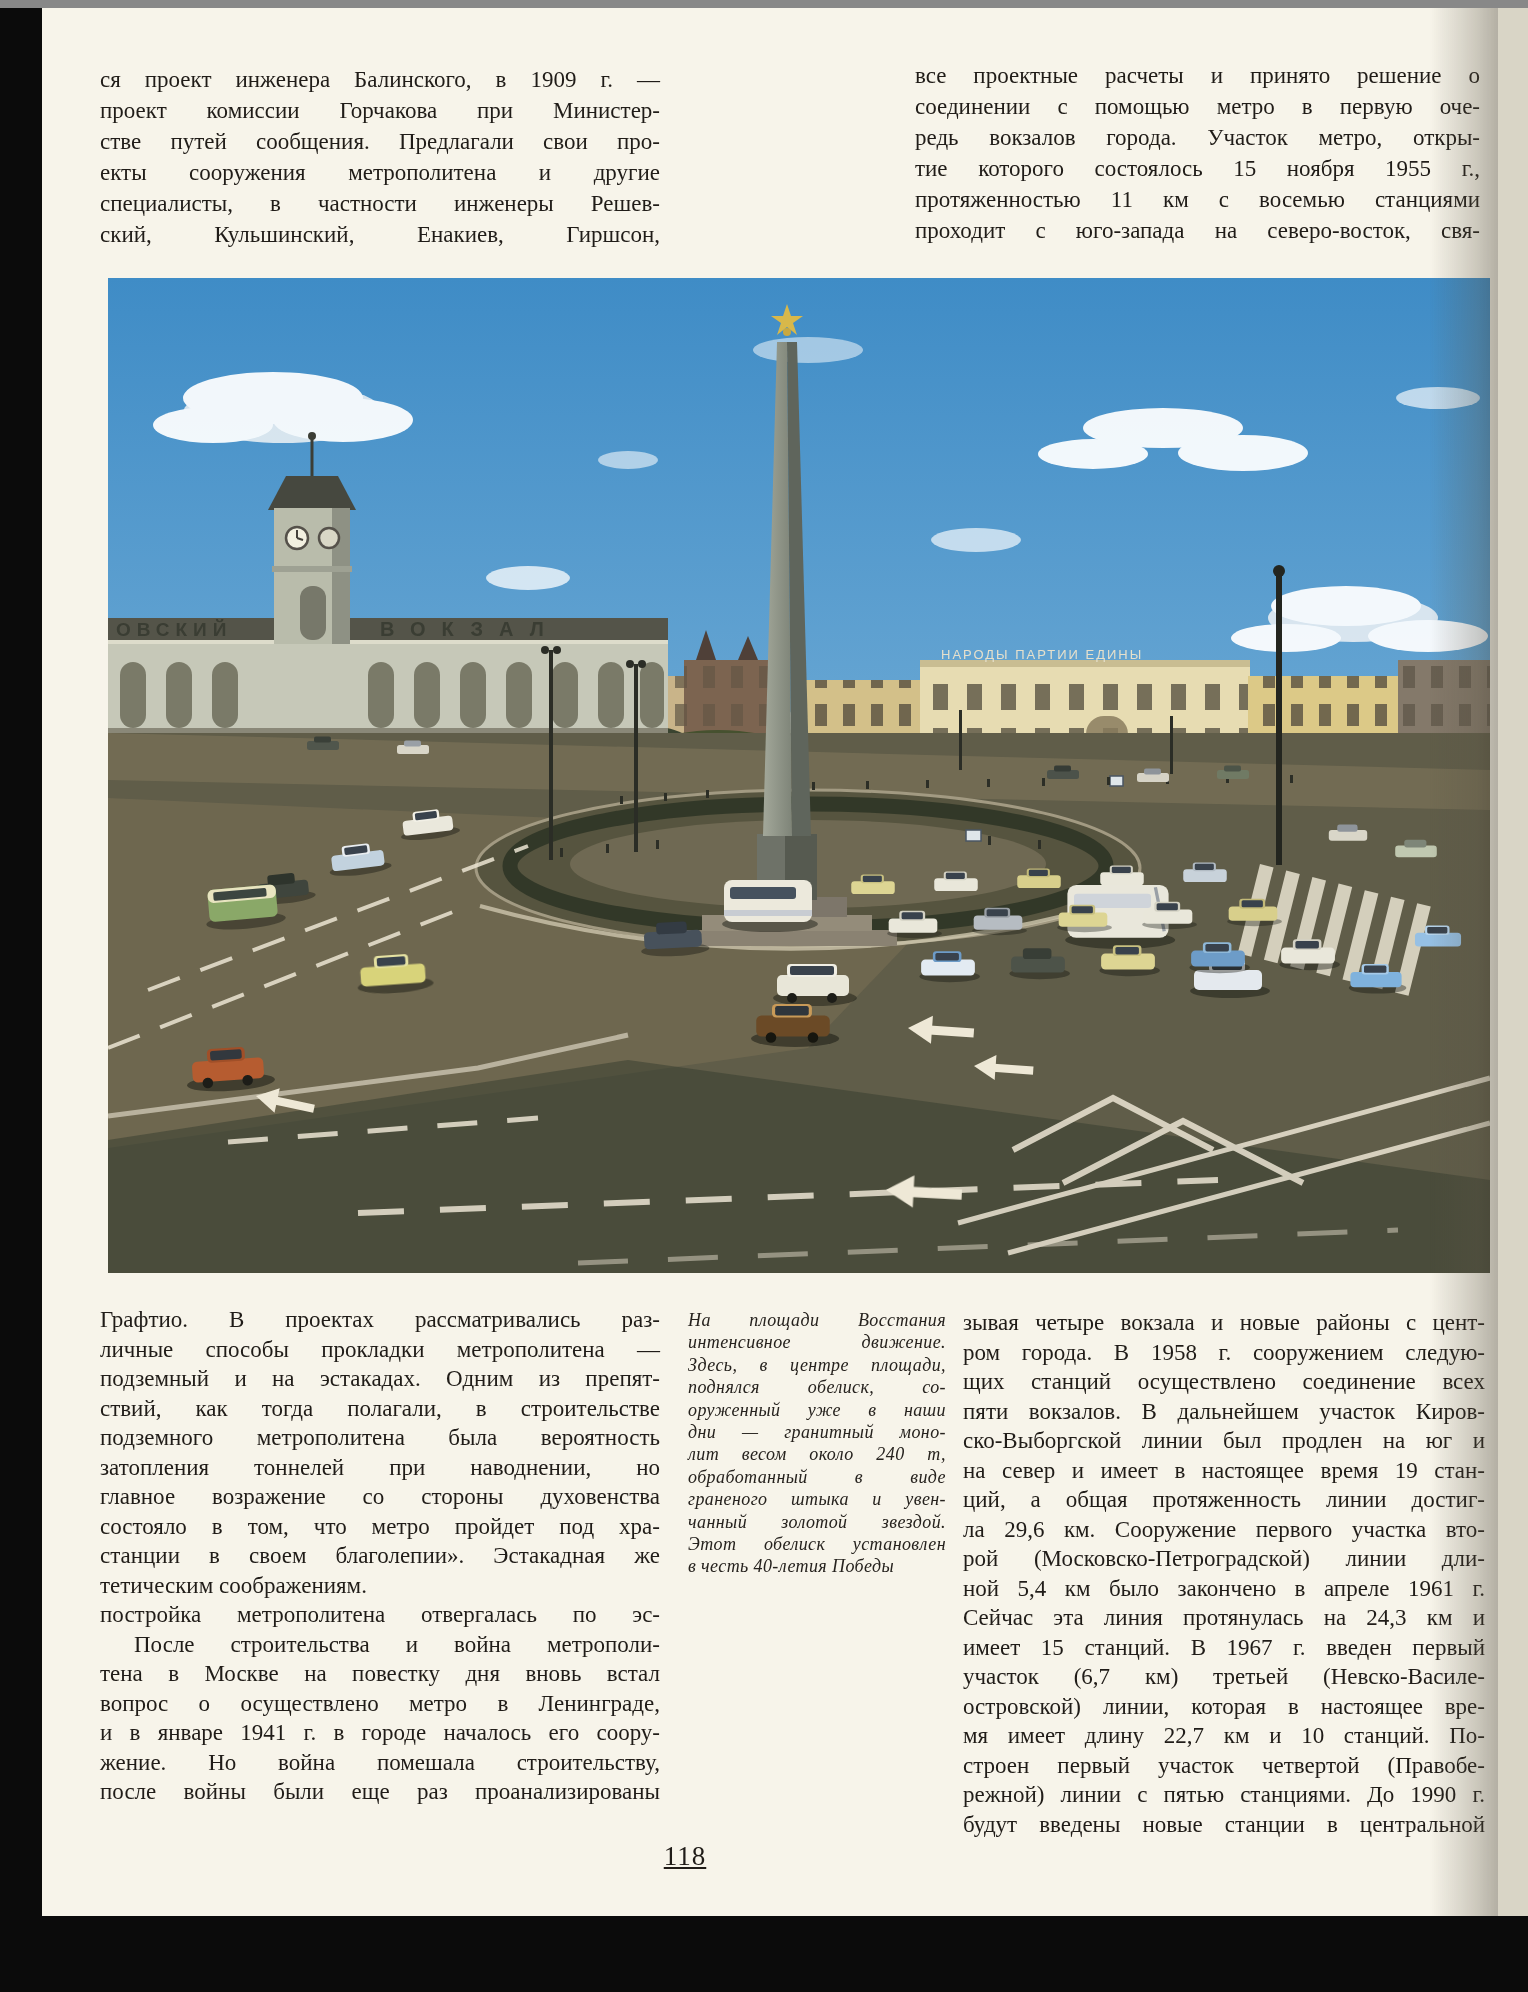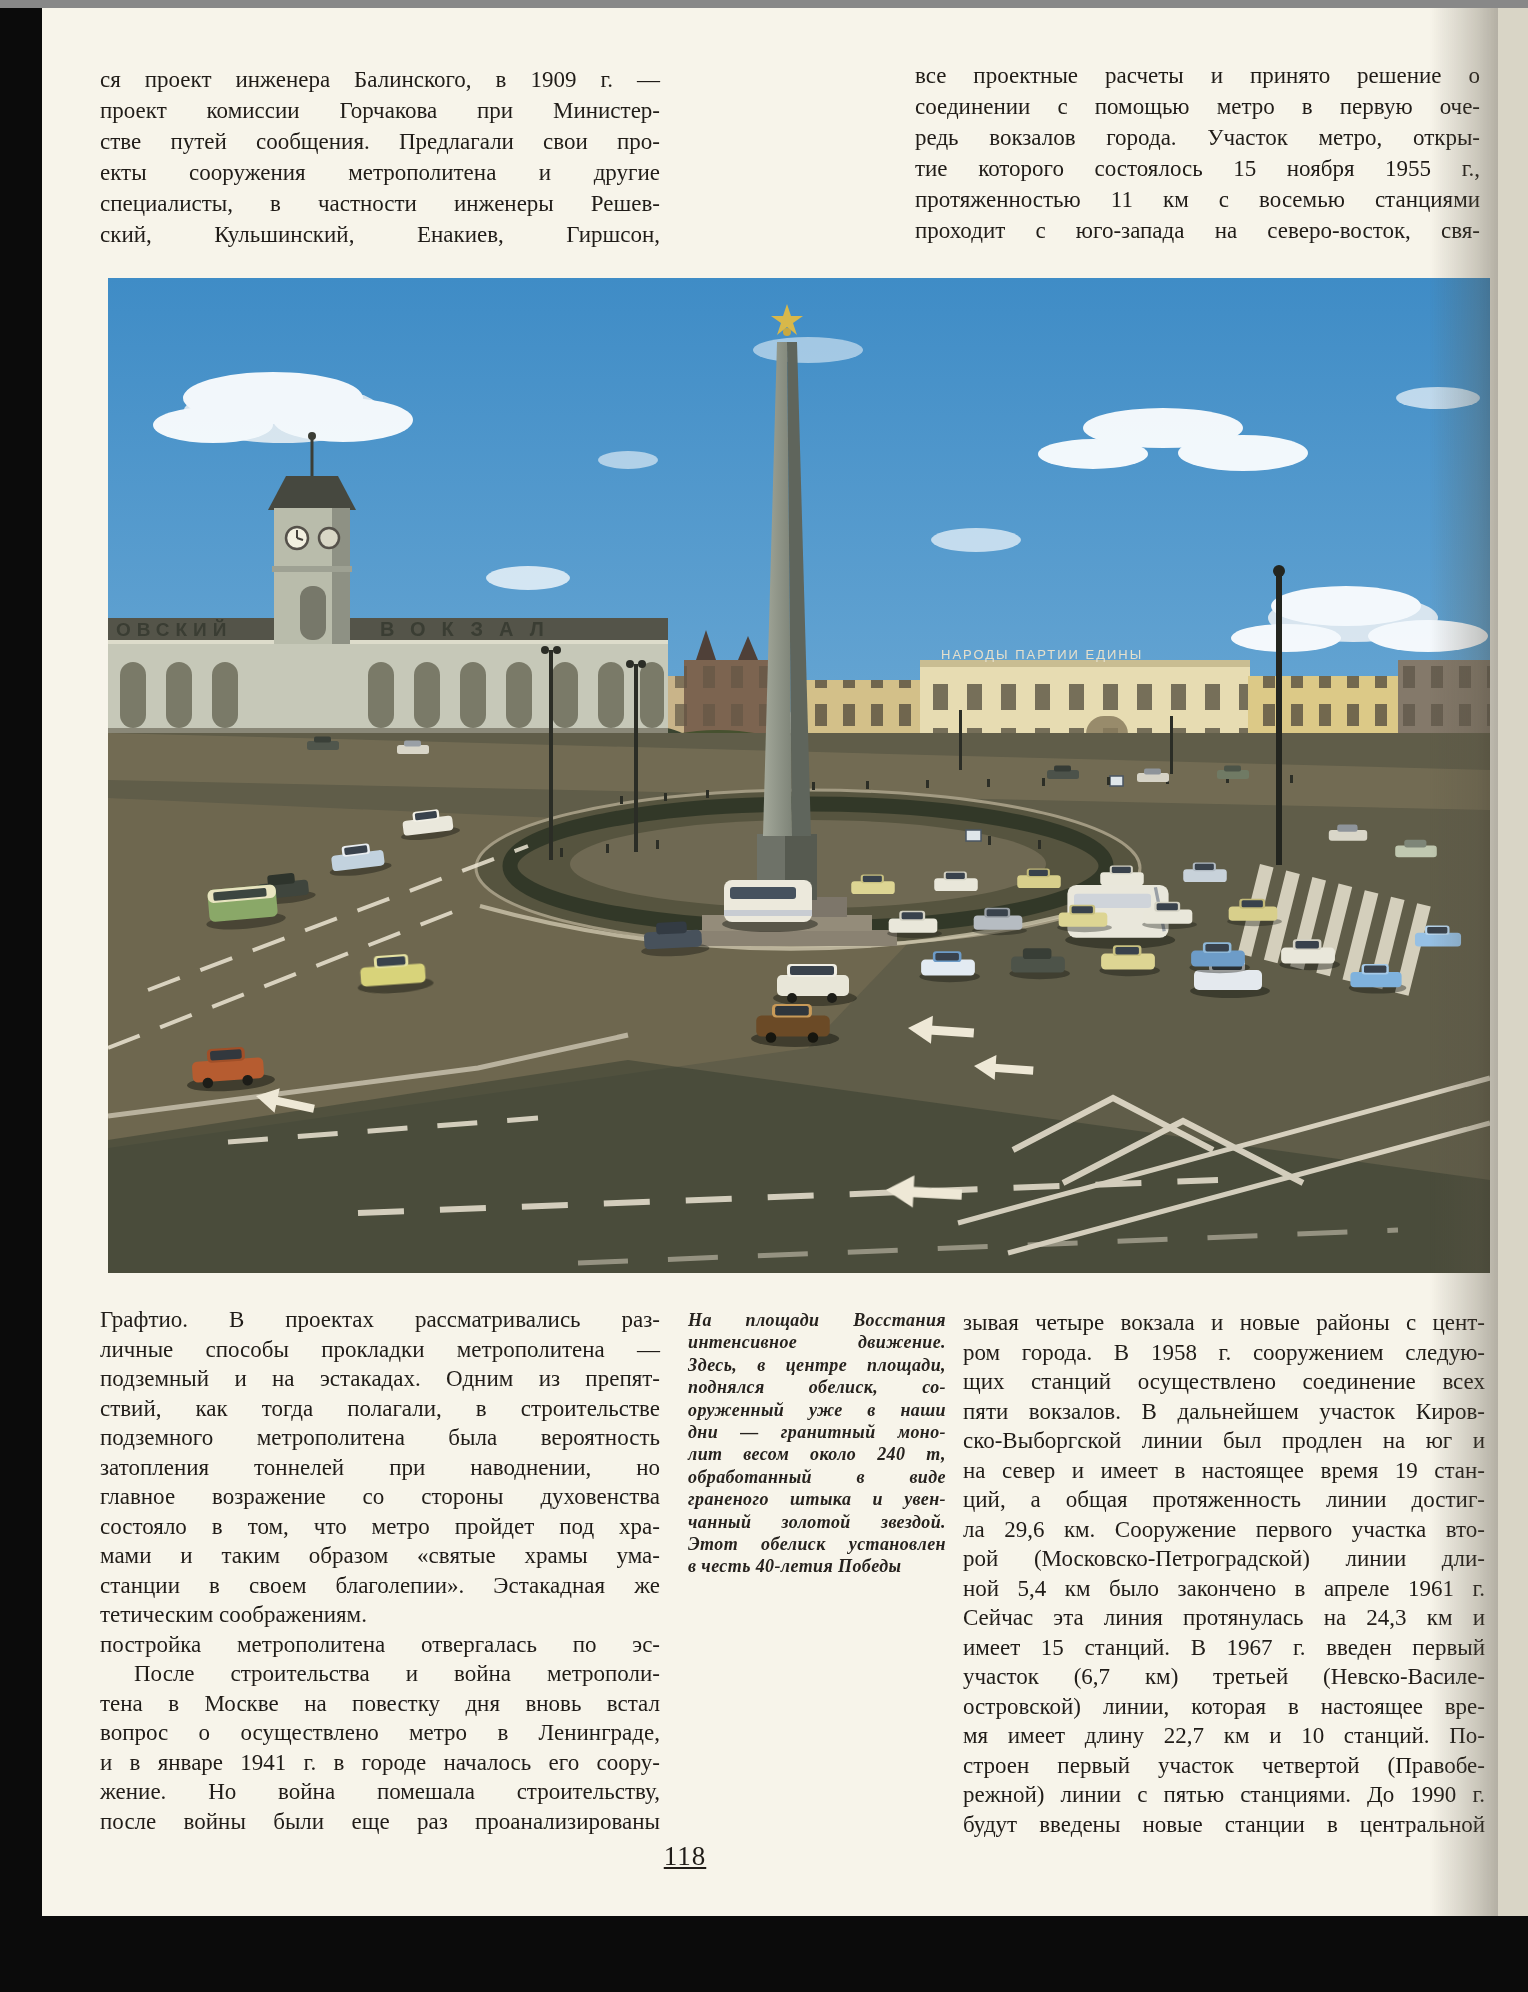--- a/index.html
+++ b/index.html
@@ -13,21 +13,21 @@
   .scan-bottom{position:absolute;left:0;top:1908px;width:1528px;height:84px;background:#0b0b0b;}
   .edge-shadow{position:absolute;top:0;left:1430px;width:68px;height:1908px;
     background:linear-gradient(to right, rgba(90,84,68,0) 0%, rgba(90,84,68,.28) 70%, rgba(70,64,50,.38) 100%);pointer-events:none;}
   .edge-light{position:absolute;top:0;left:1498px;width:30px;height:1908px;background:#d9d5c6;}
   
   .col{position:absolute;font-size:23px;line-height:31px;text-align:justify;}
   .col .tline{text-align:justify;text-align-last:justify;white-space:normal;}
   .col .tline.para-end{text-align-last:left;}
   .col .para.ind .tline:first-child{text-indent:34px;}
   .col-bottom{line-height:29.5px;}
-  .caption{position:absolute;font-size:18px;line-height:22.4px;font-style:italic;font-weight:bold;letter-spacing:.4px;color:#26221e;}
+  .caption{position:absolute;font-size:18px;line-height:22.4px;font-style:italic;font-weight:normal;letter-spacing:.4px;color:#26221e;}
   .caption .tline{text-align:justify;text-align-last:justify;}
   .caption .tline.para-end{text-align-last:left;}
   .page-number{position:absolute;left:610px;top:1833px;width:150px;text-align:center;font-size:27px;letter-spacing:1px;text-decoration:underline;}
   .photo{position:absolute;left:108px;top:270px;width:1382px;height:995px;}
   .photo svg{display:block;width:100%;height:100%;}
 </style>
 </head>
 <body>
 
 <div class="page">
@@ -483,21 +483,20 @@
   <div class="col col-bottom" style="left:100px;top:1297px;width:560px;">
       <div class="para">
         <div class="tline">Графтио. В проектах рассматривались раз-</div>
         <div class="tline">личные способы прокладки метрополитена —</div>
         <div class="tline">подземный и на эстакадах. Одним из препят-</div>
         <div class="tline">ствий, как тогда полагали, в строительстве</div>
         <div class="tline">подземного метрополитена была вероятность</div>
         <div class="tline">затопления тоннелей при наводнении, но</div>
         <div class="tline">главное возражение со стороны духовенства</div>
         <div class="tline">состояло в том, что метро пройдет под хра-</div>
-        <div class="tline">мами и таким образом «святые храмы ума-</div>
         <div class="tline">станции в своем благолепии». Эстакадная же</div>
         <div class="tline para-end">тетическим соображениям.</div>
         <div class="tline">постройка метрополитена отвергалась по эс-</div>
       </div>
       <div class="para ind">
         <div class="tline">После строительства и война метрополи-</div>
         <div class="tline">тена в Москве на повестку дня вновь встал</div>
         <div class="tline">вопрос о осуществлено метро в Ленинграде,</div>
         <div class="tline">и в январе 1941 г. в городе началось его соору-</div>
         <div class="tline">жение. Но война помешала строительству,</div>

